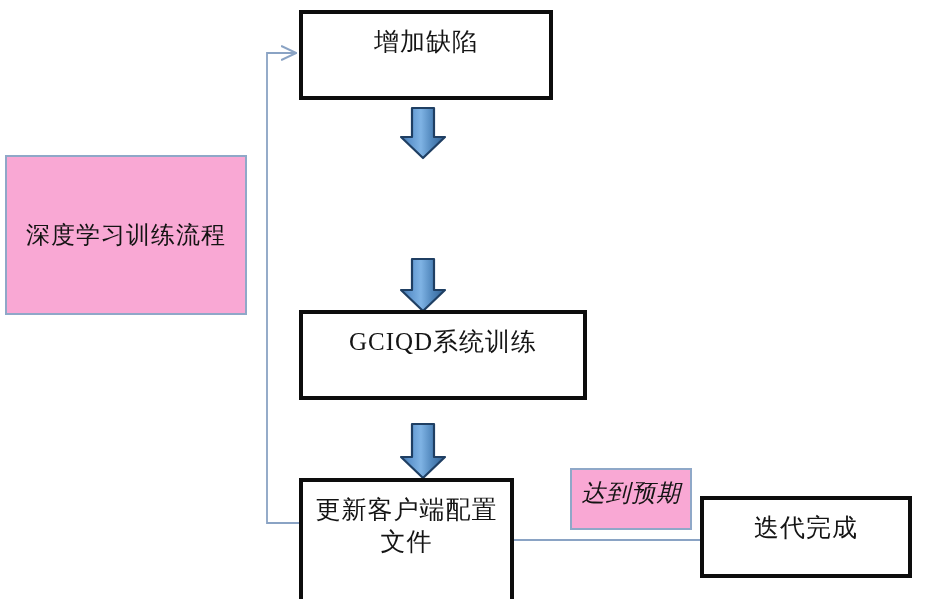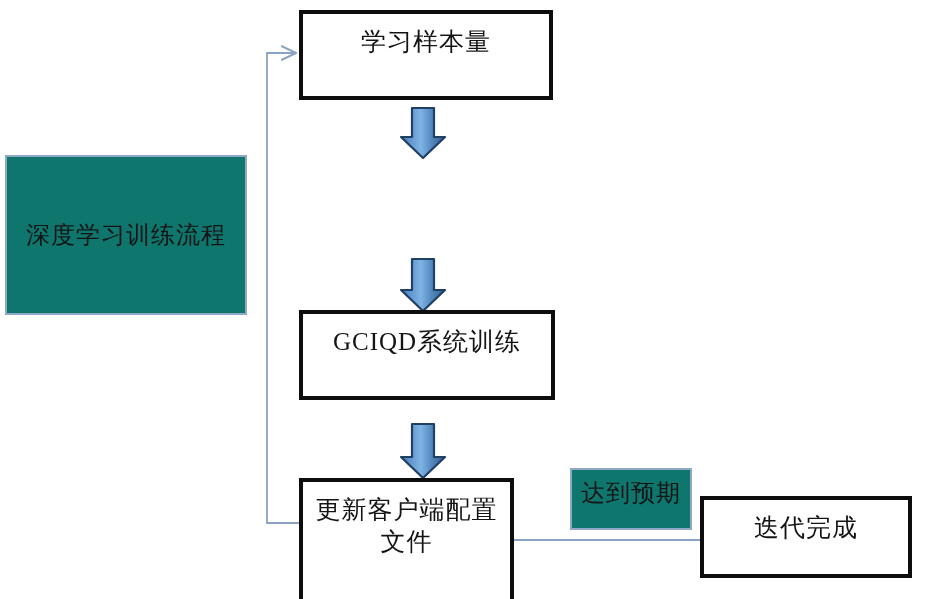--- a/index.html
+++ b/index.html
@@ -38,21 +38,21 @@
     letter-spacing: 1px;
     color: #141414;
     padding-top: 12px;
     white-space: pre-line;
   }
 
   
   .note-box {
     position: absolute;
     box-sizing: border-box;
-    background: #0f766e;
+    background: #f9a8d4;
     border: 2px solid #8fa8c8;
     text-align: center;
   }
   .note-box .txt {
     display: block;
     font-size: 24px;
     line-height: 1.45;
     letter-spacing: 1px;
     color: #141414;
     white-space: pre-line;
@@ -111,41 +111,41 @@
     <g>
       <path d="M 299 523 L 267 523 L 267 53 L 296 53" fill="none" stroke="#8aa3c4" stroke-width="1.8" marker-end="url(#thinArrowHead)"></path>
     </g>
 
     <g>
       <path d="M 514 540 L 738 540" fill="none" stroke="#8aa3c4" stroke-width="1.8" marker-end="url(#thinArrowHead)"></path>
     </g>
   </svg>
 
   <div class="proc-box" style="left:299px; top:10px; width:254px; height:90px;">
-    <span class="txt">学习样本量</span>
+    <span class="txt">增加缺陷</span>
   </div>
 
 
-  <div class="proc-box" style="left:299px; top:310px; width:256px; height:90px;">
+  <div class="proc-box" style="left:299px; top:310px; width:288px; height:90px;">
     <span class="txt">GCIQD系统训练</span>
   </div>
 
   <div class="proc-box" style="left:299px; top:478px; width:215px; height:136px;font-family:Liberation Serif, serif;">
     <span class="txt">更新客户端配置
 文件</span>
   </div>
 
   <div class="proc-box" style="left:700px; top:496px; width:212px; height:82px;">
     <span class="txt">迭代完成</span>
   </div>
 
   <div class="note-box" style="left:5px; top:155px; width:242px; height:160px;
               display:flex; flex-direction:column; justify-content:center;
               align-items:center; gap:26px;">
     <span class="note-line">深度学习训练流程</span>
   </div>
 
   <div class="note-box" style="left:570px; top:468px; width:122px; height:62px;
               display:flex; justify-content:center; align-items:flex-start;">
-    <span class="txt" style="padding-top:6px;">达到预期</span>
+    <span class="txt" style="padding-top:6px;font-style:italic;">达到预期</span>
   </div>
 
 </div>
 
 </body></html>

